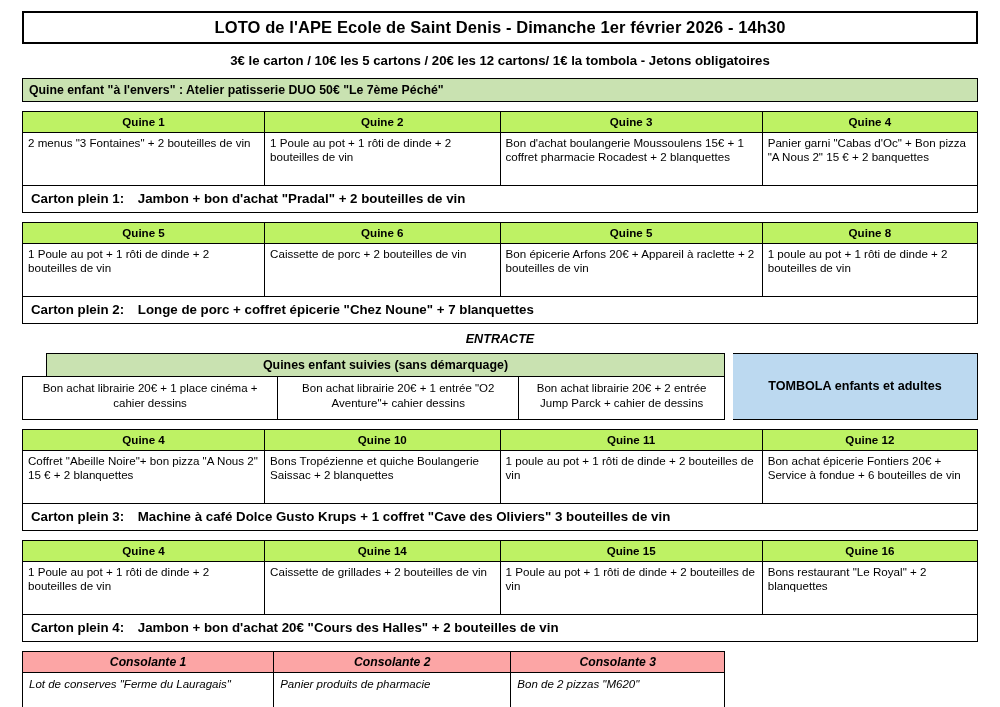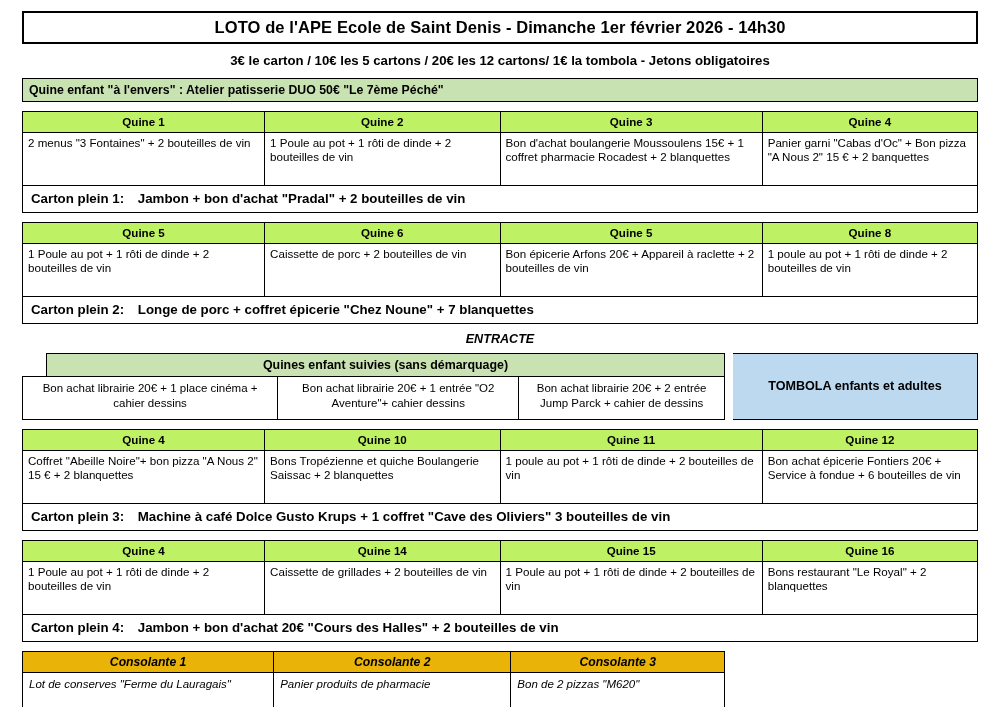--- a/index.html
+++ b/index.html
@@ -150,21 +150,21 @@
     width: 703px;
     margin: 0 6px;
   }
   table.consol {
     border-collapse: collapse;
     width: 100%;
     table-layout: fixed;
   }
   table.consol th {
     border: 1.5px solid #000;
-    background: #eab308;
+    background: #fca5a5;
     text-align: center;
     font-style: italic;
     font-weight: bold;
     font-size: 12.2px;
     padding: 3px 4px;
   }
   table.consol td {
     border: 1.5px solid #000;
     vertical-align: top;
     padding: 5px 6px;

